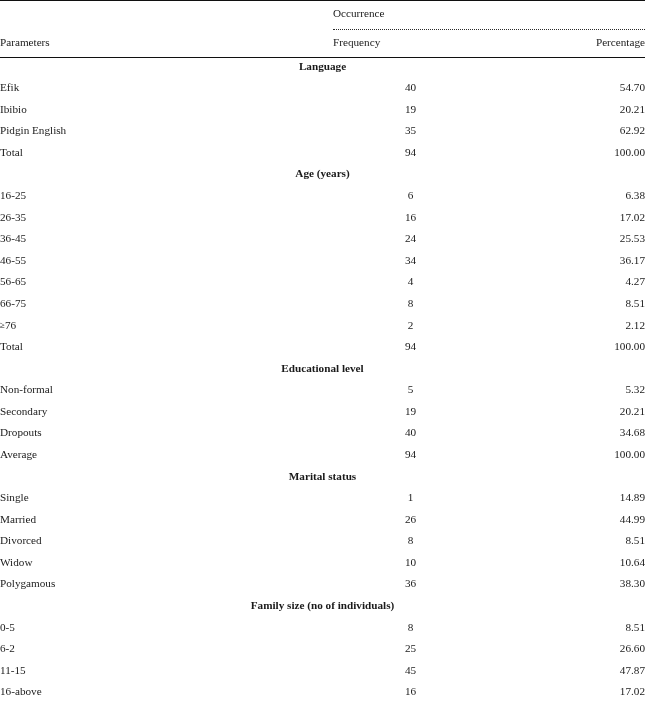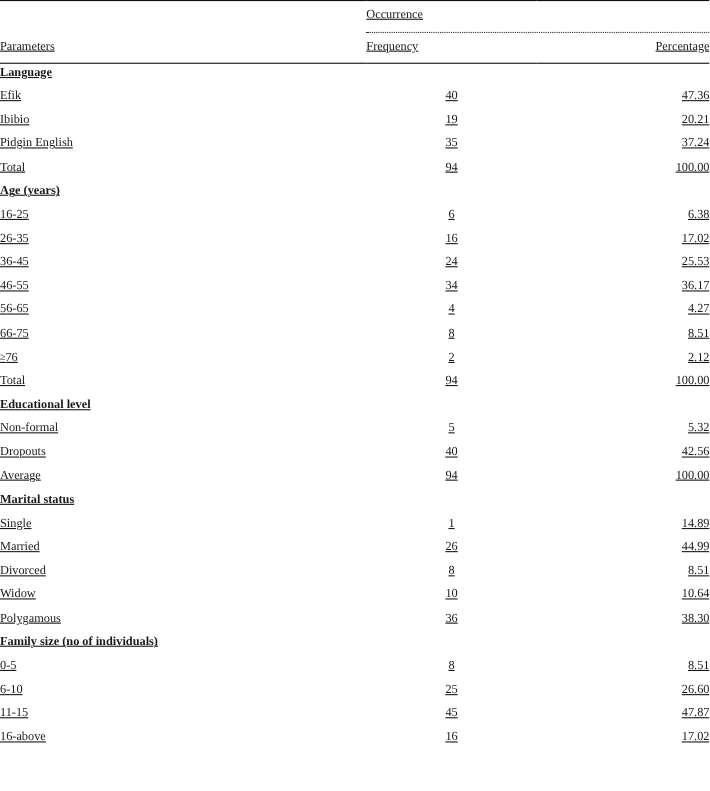--- a/index.html
+++ b/index.html
@@ -12,21 +12,20 @@
     height: 719px;
     font-family: "Liberation Serif", "DejaVu Serif", serif;
     color: #1a1a1a;
     overflow: hidden;
   }
   .table-wrap {
     width: 645px;
     height: 693px;
     box-sizing: border-box;
     position: relative;
-    text-decoration: underline;
   }
   table.stats {
     width: 645px;
     border-collapse: collapse;
     table-layout: fixed;
     font-size: 11.2px;
     line-height: 1;
   }
   table.stats td, table.stats th {
     padding: 0;
@@ -104,21 +103,21 @@
   }
   td.cell-freq {
     text-align: center;
     padding-right: 140px;
   }
   td.cell-pct {
     text-align: right;
     padding-right: 2px;
   }
   tr.group-row td.cell-group {
-    text-align: left;
+    text-align: center;
     padding-left: 0;
     font-weight: bold;
   }
   .ineq {
     font-size: 9px;
     vertical-align: 1px;
   }
 </style>
 </head>
 <body>
@@ -157,31 +156,31 @@
       <tr class="rule-head">
         <td colspan="3"></td>
       </tr>
 
       <tr class="group-row">
           <td class="cell-group" colspan="3">Language</td>
         </tr>
         <tr class="data-row">
           <td class="cell-param">Efik</td>
           <td class="cell-freq">40</td>
-          <td class="cell-pct">47.36</td>
+          <td class="cell-pct">54.70</td>
         </tr>
         <tr class="data-row">
           <td class="cell-param">Ibibio</td>
           <td class="cell-freq">19</td>
           <td class="cell-pct">20.21</td>
         </tr>
         <tr class="data-row">
           <td class="cell-param">Pidgin English</td>
           <td class="cell-freq">35</td>
-          <td class="cell-pct">37.24</td>
+          <td class="cell-pct">62.92</td>
         </tr>
         <tr class="data-row">
           <td class="cell-param">Total</td>
           <td class="cell-freq">94</td>
           <td class="cell-pct">100.00</td>
         </tr>
         <tr class="group-row">
           <td class="cell-group" colspan="3">Age (years)</td>
         </tr>
         <tr class="data-row">
@@ -226,23 +225,28 @@
         </tr>
         <tr class="group-row">
           <td class="cell-group" colspan="3">Educational level</td>
         </tr>
         <tr class="data-row">
           <td class="cell-param">Non-formal</td>
           <td class="cell-freq">5</td>
           <td class="cell-pct">5.32</td>
         </tr>
         <tr class="data-row">
+          <td class="cell-param">Secondary</td>
+          <td class="cell-freq">19</td>
+          <td class="cell-pct">20.21</td>
+        </tr>
+        <tr class="data-row">
           <td class="cell-param">Dropouts</td>
           <td class="cell-freq">40</td>
-          <td class="cell-pct">42.56</td>
+          <td class="cell-pct">34.68</td>
         </tr>
         <tr class="data-row">
           <td class="cell-param">Average</td>
           <td class="cell-freq">94</td>
           <td class="cell-pct">100.00</td>
         </tr>
         <tr class="group-row">
           <td class="cell-group" colspan="3">Marital status</td>
         </tr>
         <tr class="data-row">
@@ -272,21 +276,21 @@
         </tr>
         <tr class="group-row">
           <td class="cell-group" colspan="3">Family size (no of individuals)</td>
         </tr>
         <tr class="data-row">
           <td class="cell-param">0-5</td>
           <td class="cell-freq">8</td>
           <td class="cell-pct">8.51</td>
         </tr>
         <tr class="data-row">
-          <td class="cell-param">6-10</td>
+          <td class="cell-param">6-2</td>
           <td class="cell-freq">25</td>
           <td class="cell-pct">26.60</td>
         </tr>
         <tr class="data-row">
           <td class="cell-param">11-15</td>
           <td class="cell-freq">45</td>
           <td class="cell-pct">47.87</td>
         </tr>
         <tr class="data-row">
           <td class="cell-param">16-above</td>

